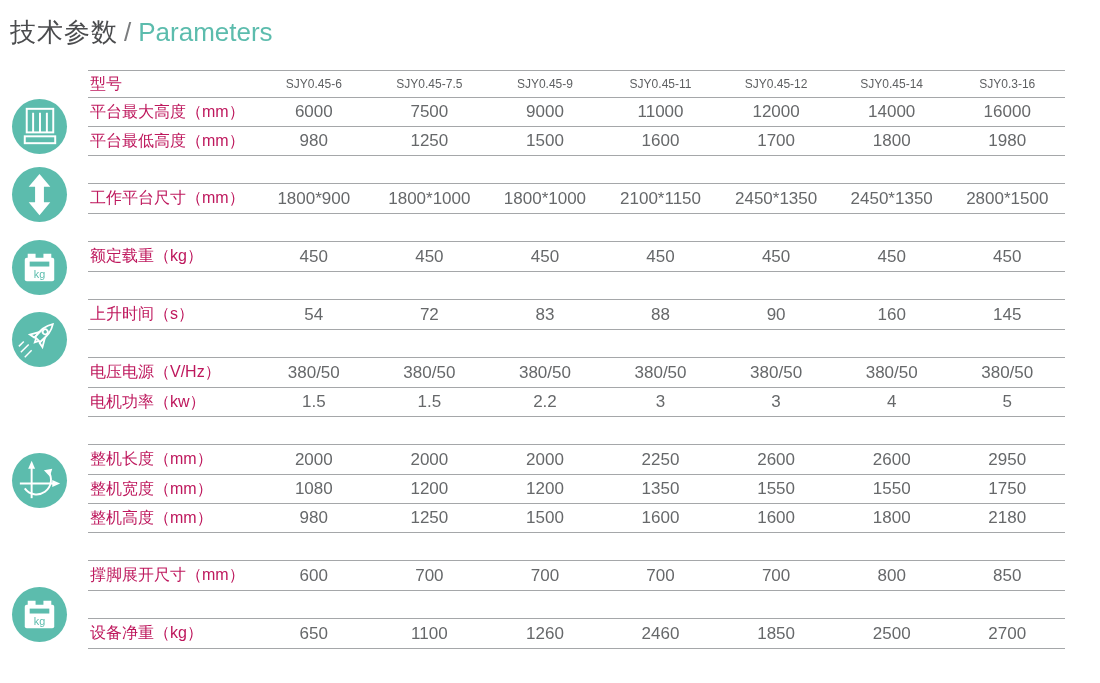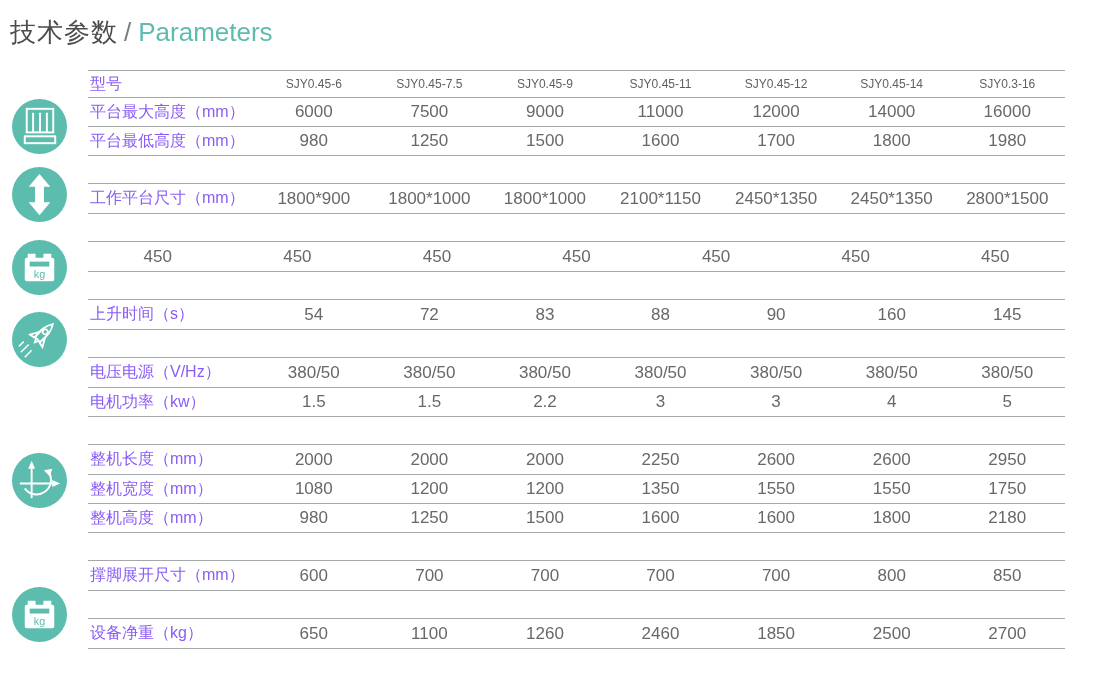--- a/index.html
+++ b/index.html
@@ -23,21 +23,21 @@
   .icon-circle svg{display:block;}
 
   
   .params-table{position:absolute;left:88px;top:70px;width:977px;}
   .section{border-top:1px solid var(--line);border-bottom:1px solid var(--line);margin-bottom:27px;}
   .section:last-child{margin-bottom:10px;}
   .row{display:flex;align-items:center;height:29px;}
   .row + .row{border-top:1px solid var(--line);}
   .header-row{height:26px;}
   .cell{overflow:hidden;white-space:nowrap;}
-  .label-cell{width:168px;flex:0 0 168px;font-size:16px;padding-left:2px;color:#8b5cf6;}
+  .label-cell{width:168px;flex:0 0 168px;font-size:16px;padding-left:2px;color:#be185d;}
   .data-cell{flex:1;text-align:center;font-size:17px;color:#66686a;}
   .header-row .data-cell{font-size:12px;color:#5d5f61;}
 </style>
 </head>
 <body>
 
 <div class="page-title">
   <span>技术参数</span><span class="sep">/</span><span class="en">Parameters</span>
 </div>
 
@@ -143,20 +143,21 @@
         <div class="cell data-cell">1800*1000</div>
         <div class="cell data-cell">1800*1000</div>
         <div class="cell data-cell">2100*1150</div>
         <div class="cell data-cell">2450*1350</div>
         <div class="cell data-cell">2450*1350</div>
         <div class="cell data-cell">2800*1500</div>
       </div>
     </div>
     <div class="section">
       <div class="row">
+        <div class="cell label-cell">额定载重（kg）</div>
         <div class="cell data-cell">450</div>
         <div class="cell data-cell">450</div>
         <div class="cell data-cell">450</div>
         <div class="cell data-cell">450</div>
         <div class="cell data-cell">450</div>
         <div class="cell data-cell">450</div>
         <div class="cell data-cell">450</div>
       </div>
     </div>
     <div class="section">

